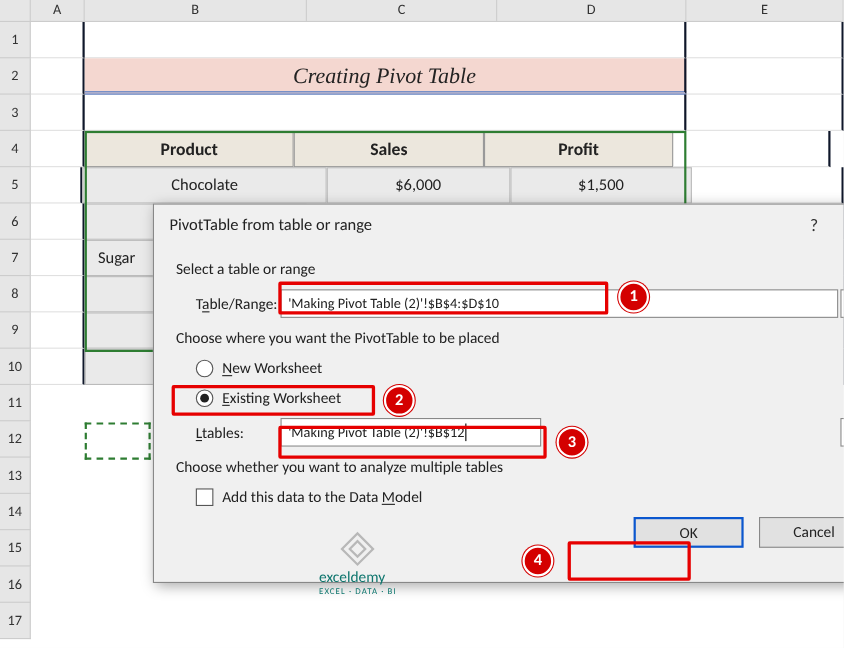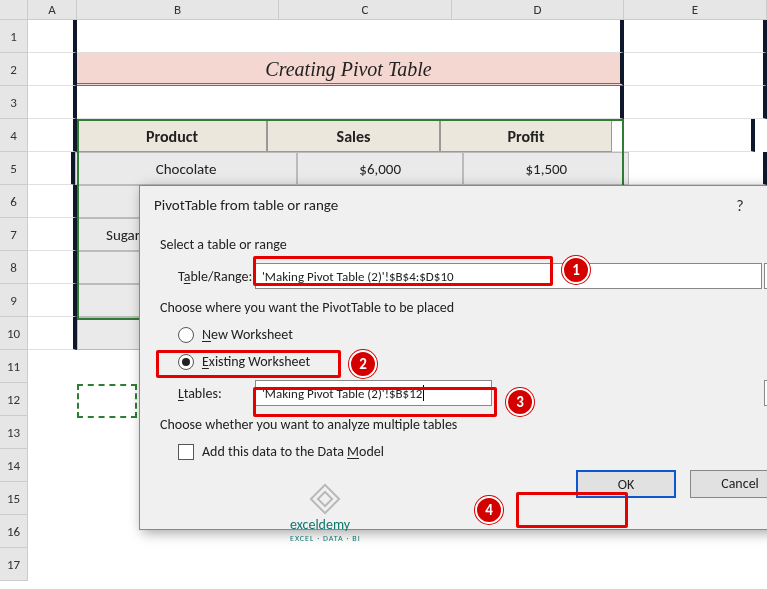--- a/index.html
+++ b/index.html
@@ -11,21 +11,21 @@
     height: 589px;
     overflow: hidden;
     position: relative;
   }
   .grid-headers { position: absolute; top: 0; left: 0; right: 0; height: 20px; background: #e6e6e6; display: flex; border-bottom: 1px solid #ccc; }
   .col-header { border-right: 1px solid #ccc; text-align: center; font-size: 13px; color: #333; line-height: 20px; }
   .row-headers { position: absolute; top: 20px; left: 0; width: 28px; background: #e6e6e6; }
   .row-header { border-bottom: 1px solid #ccc; border-right: 1px solid #ccc; text-align: center; font-size: 13px; color: #333; line-height: 33px; height: 33px; }
   .cells { position: absolute; top: 20px; left: 28px; right: 0; bottom: 0; }
   .grid-row { display: flex; height: 33px; }
-  .cell { border-right: 4px solid #0f172a; border-bottom: 1px solid #e0e0e0; height: 33px; line-height: 33px; text-align: center; overflow: hidden; }
+  .cell { border-right: 2px solid #0f172a; border-bottom: 1px solid #e0e0e0; height: 33px; line-height: 33px; text-align: center; overflow: hidden; }
   .title-cell { background: #f4d7d0; font-family: Georgia, serif; font-size: 20px; font-style: italic; color: #222; border-bottom: 3px double #4472C4; }
   .th-cell { background: #ece7dd; font-weight: bold; font-size: 16px; color: #222; border: 1px solid #999; }
   .td-cell { background: #eaeaea; font-size: 15px; color: #222; border: 1px solid #bbb; }
   .table-outline { position: absolute; border: 2px solid #2e7d32; }
   .dashed-sel { position: absolute; border: 2px dashed #2e7d32; }
   .dialog {
     position: absolute;
     top: 185px;
     left: 139px;
     width: 672px;
@@ -128,21 +128,21 @@
     <div class="cell" style="width:143px"></div>
   </div>
 
   <div class="grid-row">
       <div class="cell" style="width:49px"></div>
       <div class="cell td-cell" style="width:202px"></div>
       <div class="cell" style="width:488px"></div>
     </div>
   <div class="grid-row">
       <div class="cell" style="width:49px"></div>
-      <div class="cell td-cell" style="width:87px;text-align:left;padding-left:28px">Sugar</div>
+      <div class="cell td-cell" style="width:87px;text-align:left;padding-left:11px">Sugar</div>
       <div class="cell" style="width:603px"></div>
     </div>
   <div class="grid-row">
       <div class="cell" style="width:49px"></div>
       <div class="cell td-cell" style="width:87px"></div>
       <div class="cell" style="width:603px"></div>
     </div>
   <div class="grid-row">
       <div class="cell" style="width:49px"></div>
       <div class="cell td-cell" style="width:87px"></div>

